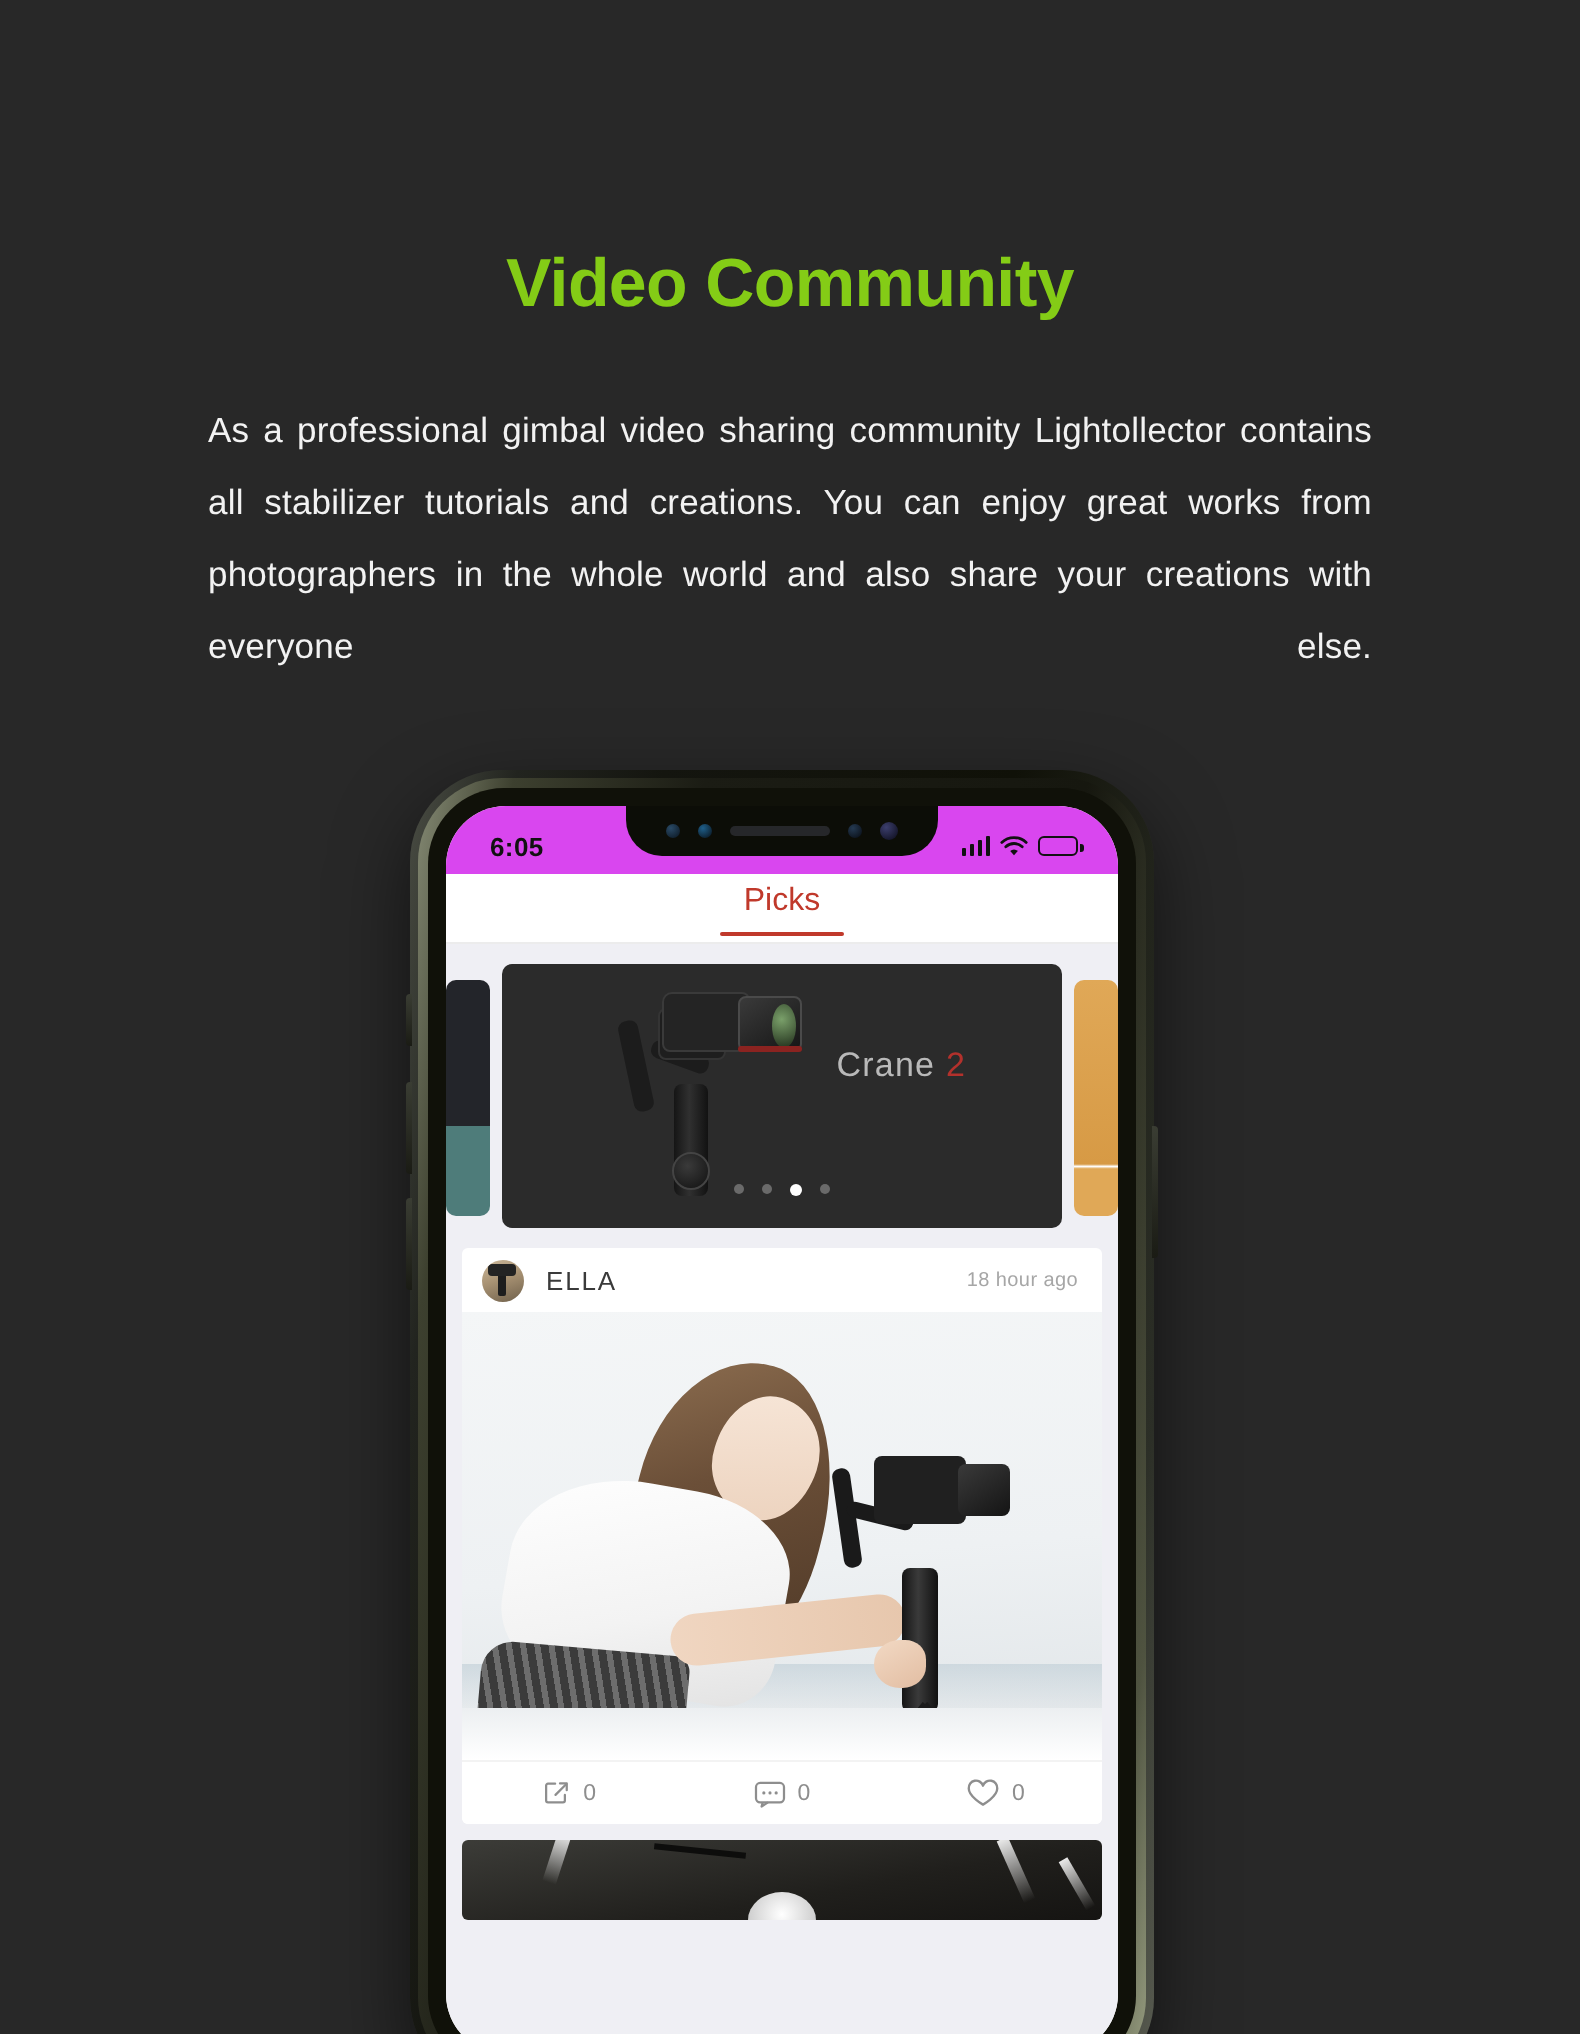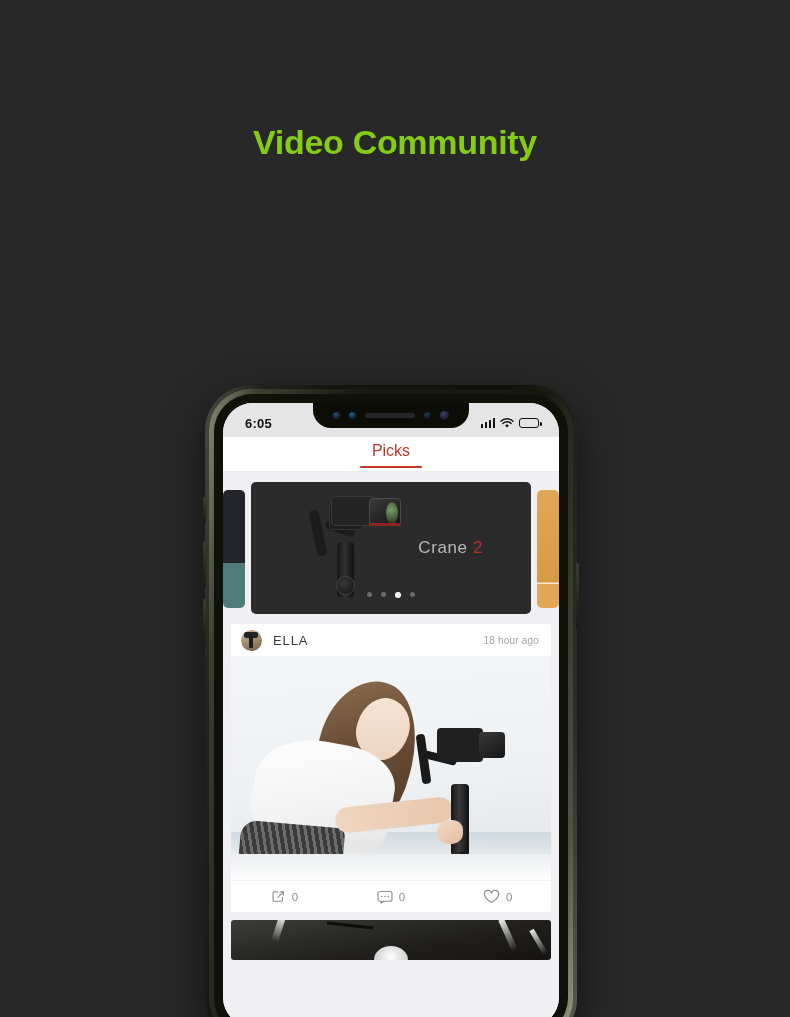--- a/index.html
+++ b/index.html
@@ -136,21 +136,21 @@
   }
 
   
   .statusbar {
     position: relative;
     height: 34px;
     display: flex;
     align-items: center;
     justify-content: space-between;
     padding: 6px 20px 0 22px;
-    background: #e5e5e5;
+    background: #d946ef;
     z-index: 5;
   }
   .status-time {
     font-size: 13px;
     font-weight: bold;
     color: #111;
     letter-spacing: 0.2px;
   }
   .status-right {
     display: flex;
@@ -248,21 +248,21 @@
     top: 10px;
     height: 132px;
     background: #2b2b2b;
     border-radius: 5px;
     overflow: hidden;
   }
 
   .crane-text {
     position: absolute;
     right: 48px;
-    top: 56px;
+    top: 41px;
     font-size: 17px;
     color: #b9b9b9;
     letter-spacing: 0.6px;
     font-weight: 300;
   }
   .crane-text .num { color: #b3312c; }
 
   .dots {
     position: absolute;
     left: 50%;
@@ -578,20 +578,21 @@
   .action-count {
     font-size: 11.5px;
     color: #8e8e8e;
   }
 </style>
 </head>
 <body>
 
 <div class="hero">
   <h1 class="hero-title">Video Community</h1>
+  <p class="hero-body">As a professional gimbal video sharing community Lightollector contains all stabilizer tutorials and creations. You can enjoy great works from photographers in the whole world and also share your creations with everyone else.</p>
 </div>
 
 <div class="phone-stage">
   <div class="phone">
     <div class="phone-band"></div>
     <div class="phone-inner"></div>
 
     <span class="btn-side btn-mute"></span>
     <span class="btn-side btn-volup"></span>
     <span class="btn-side btn-voldn"></span>

